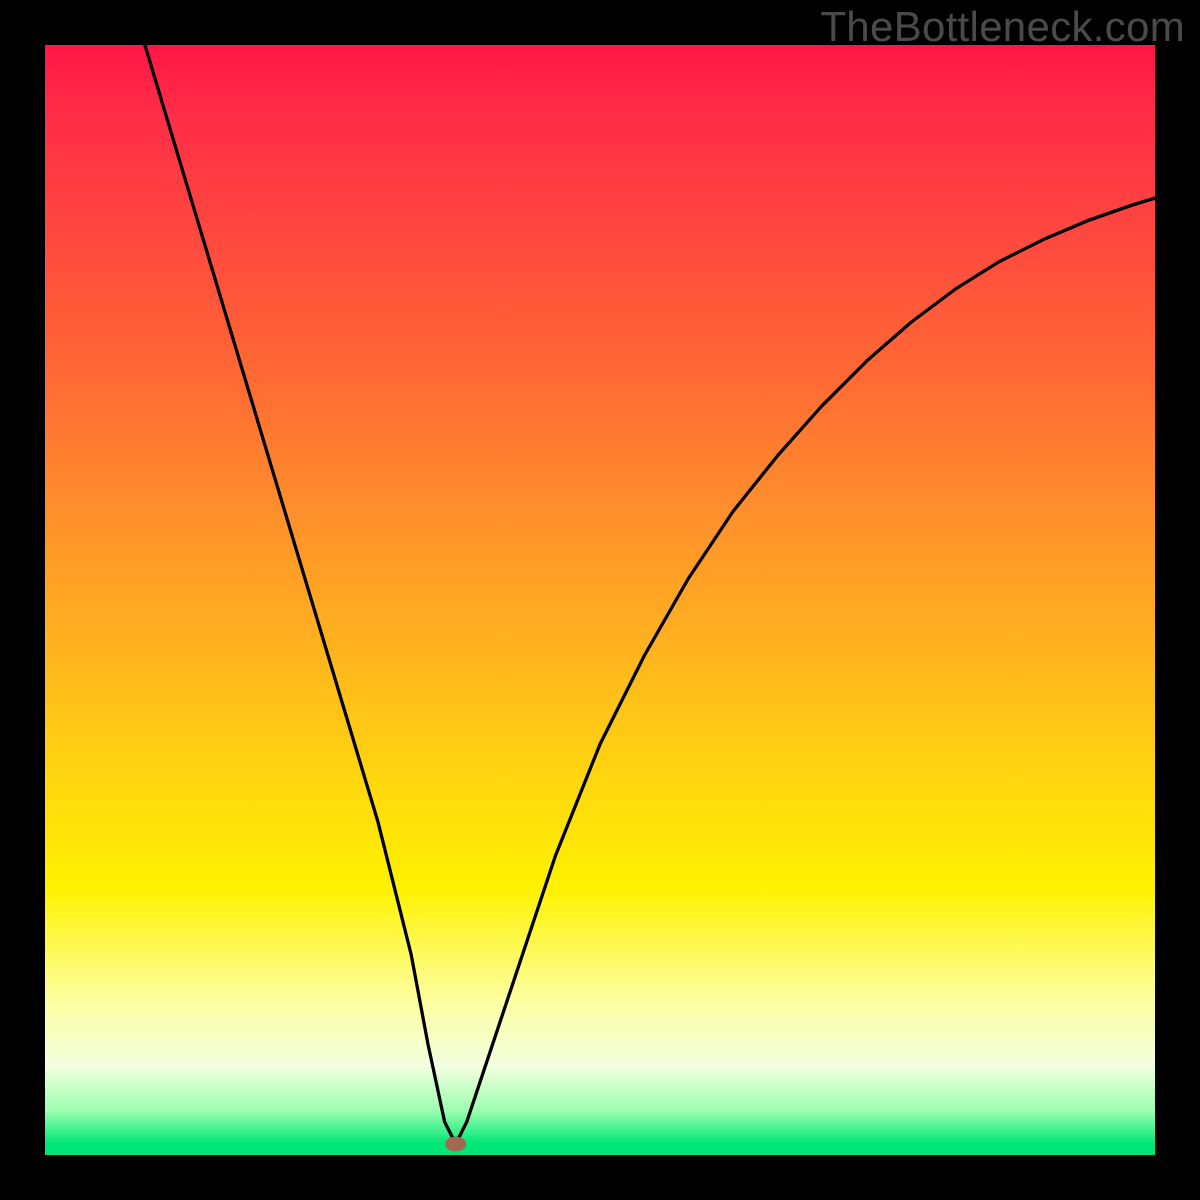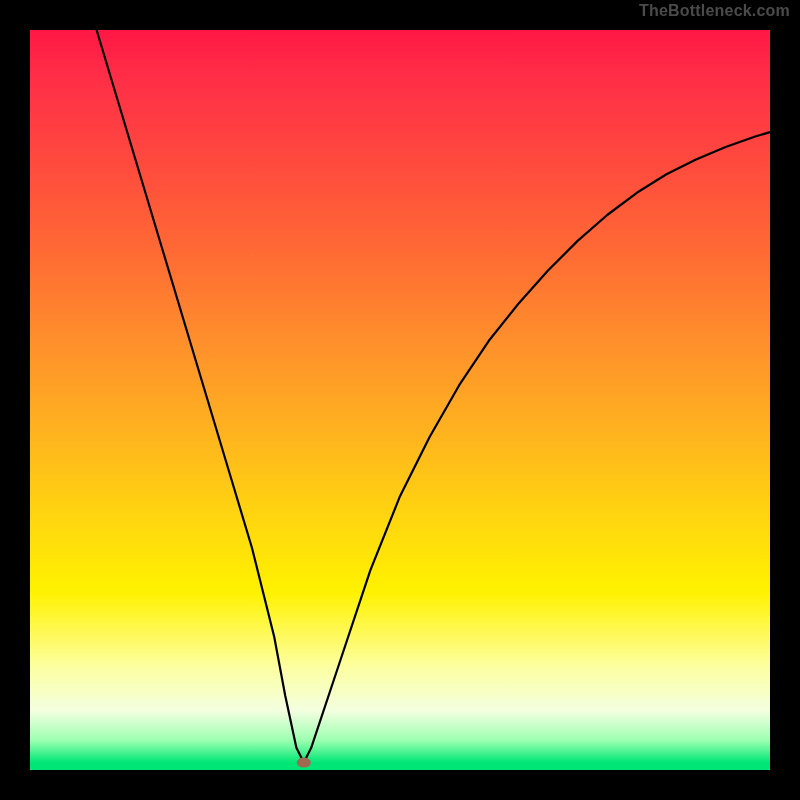--- a/index.html
+++ b/index.html
@@ -15,22 +15,22 @@
     position: relative;
     width: 800px;
     height: 800px;
     background: #000;
   }
   .watermark {
     position: absolute;
     top: 2px;
     right: 10px;
     color: #4a4a4a;
-    font-size: 16px;
-    font-weight: 700;
+    font-size: 28px;
+    font-weight: 400;
     letter-spacing: 0.2px;
     user-select: none;
   }
   .plot {
     position: absolute;
     left: 30px;
     top: 30px;
     width: 740px;
     height: 740px;
     

